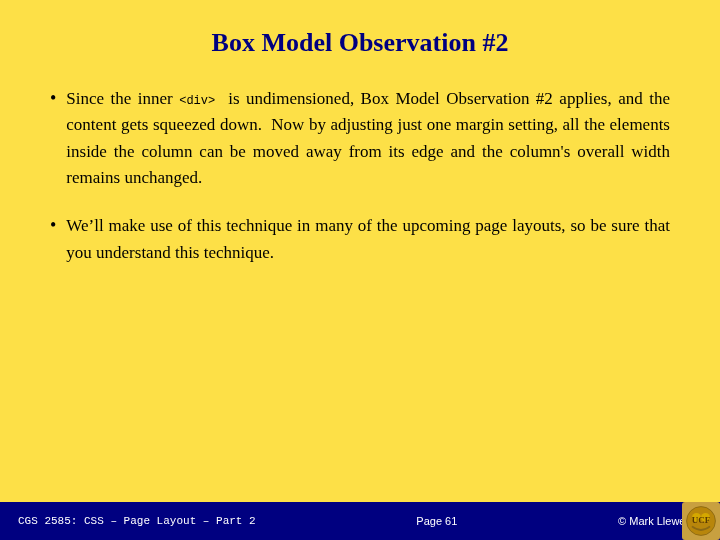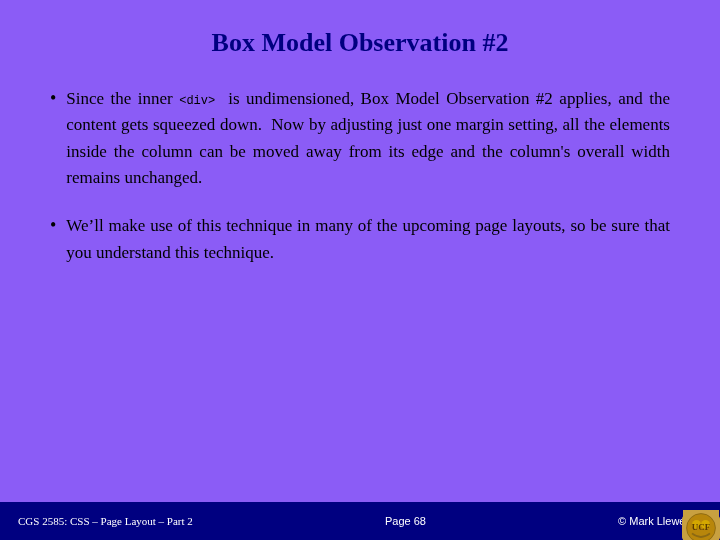--- a/index.html
+++ b/index.html
@@ -12,21 +12,21 @@
       width: 720px;
       height: 540px;
       background: #ffffff;
       font-family: Georgia, 'Times New Roman', Times, serif;
       overflow: hidden;
     }
 
     .slide {
       width: 720px;
       height: 540px;
-      background: #8b5cf6;
+      background: #fde047;
       display: flex;
       flex-direction: column;
       position: relative;
     }
 
     .slide-title {
       text-align: center;
       font-size: 26px;
       font-weight: bold;
       color: #000080;
@@ -74,38 +74,38 @@
       display: flex;
       align-items: center;
       justify-content: space-between;
       padding: 0 18px;
       flex-shrink: 0;
     }
 
     .footer-left {
       color: #ffffff;
       font-size: 11px;
-      font-family: Liberation Serif, serif;
+      font-family: Liberation Mono, monospace;
     }
 
     .footer-center {
       color: #ffffff;
       font-size: 11px;
       font-family: Arial, sans-serif;
     }
 
     .footer-right {
       color: #ffffff;
       font-size: 11px;
       font-family: Arial, sans-serif;
     }
 
     .footer-logo {
       width: 38px;
-      height: 24px;
+      height: 38px;
       background: #c8a040;
       border-radius: 3px;
       display: flex;
       align-items: center;
       justify-content: center;
       position: absolute;
       right: 0;
       bottom: 0;
     }
 
@@ -129,21 +129,21 @@
 
     <div class="bullet-item">
       <span class="bullet-dot">•</span>
       <span class="bullet-text">We’ll make use of this technique in many of the upcoming page layouts, so be sure that you understand this technique.</span>
     </div>
 
   </div>
 
   <div class="slide-footer">
     <span class="footer-left">CGS 2585: CSS – Page Layout – Part 2</span>
-    <span class="footer-center">Page 68</span>
+    <span class="footer-center">Page 61</span>
     <span class="footer-right">© Mark Llewellyn</span>
     <div class="footer-logo">
       <svg class="logo-svg" viewBox="0 0 40 40">
         <rect width="40" height="40" fill="#c8a040"></rect>
         <circle cx="20" cy="20" r="16" fill="#b8860b" stroke="#8B6914" stroke-width="1"></circle>
         <circle cx="15" cy="16" r="5" fill="#d4a800"></circle>
         <circle cx="25" cy="16" r="5" fill="#d4a800"></circle>
         <path d="M10 26 Q20 34 30 26" stroke="#8B6914" stroke-width="2" fill="none"></path>
         <text x="20" y="22" text-anchor="middle" font-size="10" fill="#5a3a00" font-weight="bold" font-family="serif">UCF</text>
       </svg>

